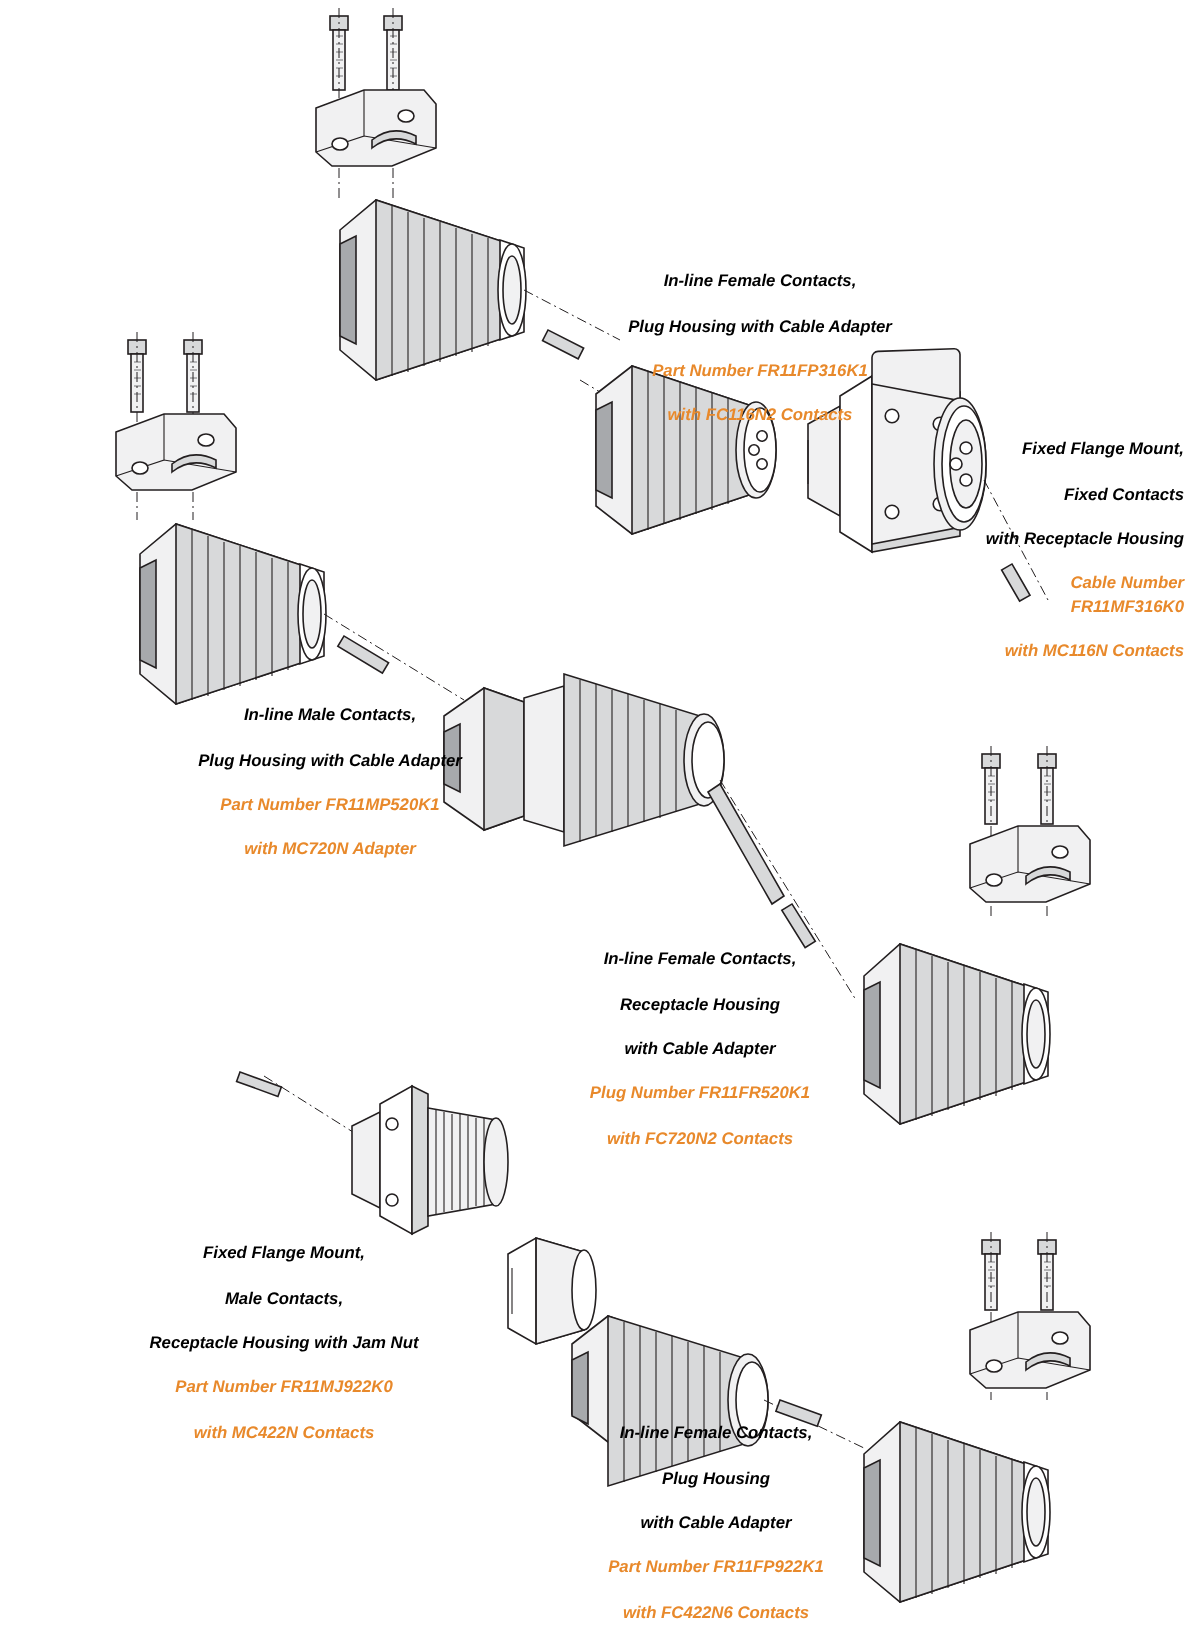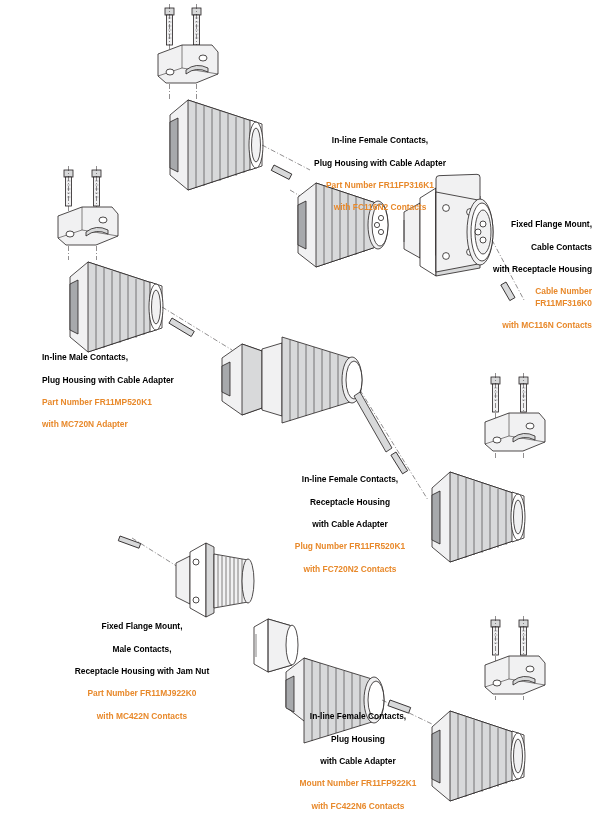--- a/index.html
+++ b/index.html
@@ -9,34 +9,35 @@
   }
   body {
     font-family: "Liberation Sans", sans-serif;
   }
   #page {
     position: relative;
     width: 602px;
     height: 821px;
     background: #ffffff;
     overflow: hidden;
+    font-style: italic;
   }
   .callout {
     position: absolute;
     font-size: 8.4px;
     font-weight: bold;
     line-height: 11.2px;
     color: #000000;
     white-space: pre-line;
   }
   .callout .pn {
     color: #e8892b;
     display: block;
   }
-  .callout.left { text-align: left; }
+  .callout.left { text-align: center; margin-left: 28px; }
   .callout.center { text-align: center; }
   .callout.right { text-align: right; }
 
   #footer {
     position: absolute;
     left: 8px;
     bottom: 14px;
     font-size: 7.6px;
     font-weight: bold;
     line-height: 10.5px;
@@ -357,21 +358,21 @@
 
   <div class="callout center" style="left:296px; top:124px; width:168px;">
     <div>In-line Female Contacts,</div>
     <div>Plug Housing with Cable Adapter</div>
     <div class="pn">Part Number FR11FP316K1</div>
     <div class="pn">with FC116N2 Contacts</div>
   </div>
 
   <div class="callout right" style="left:432px; top:208px; width:160px;">
     <div>Fixed Flange Mount,</div>
-    <div>Cable Contacts</div>
+    <div>Fixed Contacts</div>
     <div>with Receptacle Housing</div>
     <div class="pn">Cable Number
 FR11MF316K0</div>
     <div class="pn">with MC116N Contacts</div>
   </div>
 
   <div class="callout left" style="left:42px; top:341px; width:190px;">
     <div>In-line Male Contacts,</div>
     <div>Plug Housing with Cable Adapter</div>
     <div class="pn">Part Number FR11MP520K1</div>
@@ -391,18 +392,18 @@
     <div>Male Contacts,</div>
     <div>Receptacle Housing with Jam Nut</div>
     <div class="pn">Part Number FR11MJ922K0</div>
     <div class="pn">with MC422N Contacts</div>
   </div>
 
   <div class="callout center" style="left:266px; top:700px; width:184px;">
     <div>In-line Female Contacts,</div>
     <div>Plug Housing</div>
     <div>with Cable Adapter</div>
-    <div class="pn">Mount Number FR11FP922K1</div>
+    <div class="pn">Part Number FR11FP922K1</div>
     <div class="pn">with FC422N6 Contacts</div>
   </div>
 
 
 </div>
 
 </body></html>

